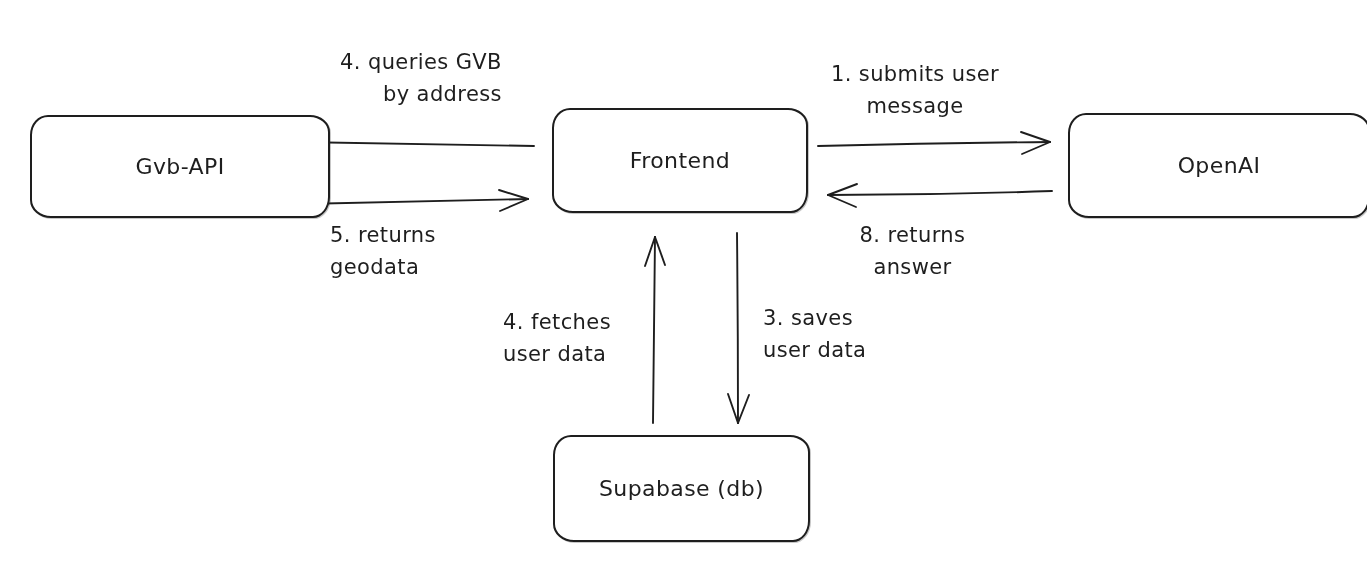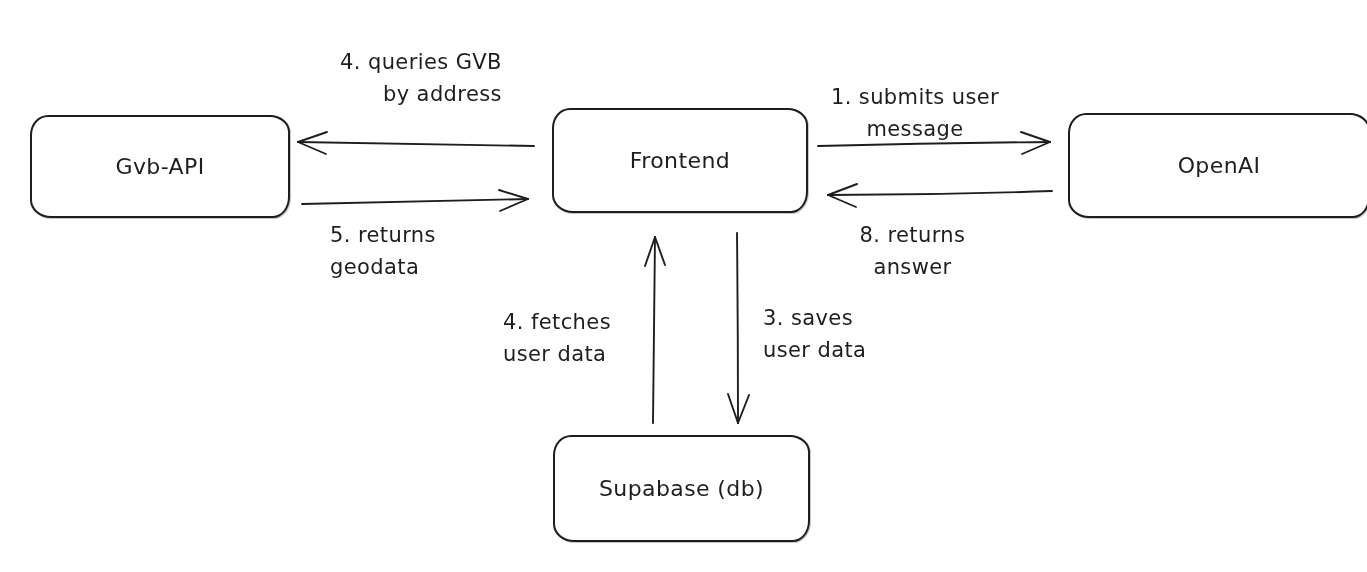--- a/index.html
+++ b/index.html
@@ -26,33 +26,33 @@
     border: 2.2px solid #1e1e1e;
     border-radius: 18px 20px 17px 21px / 20px 17px 21px 18px;
     background: #ffffff;
     display: flex;
     align-items: center;
     justify-content: center;
     font-size: 22px;
     letter-spacing: 0.4px;
     box-shadow: 1px 1px 0 0 rgba(30,30,30,0.25);
   }
-  .node-gvb      { left: 30px;   top: 115px; width: 260px; height: 103px; }
+  .node-gvb      { left: 30px;   top: 115px; width: 300px; height: 103px; }
   .node-frontend { left: 552px;  top: 108px; width: 256px; height: 105px; }
   .node-openai   { left: 1068px; top: 113px; width: 302px; height: 105px; }
   .node-supabase { left: 553px;  top: 435px; width: 257px; height: 107px; }
   .edge-label {
     position: absolute;
     font-size: 21px;
     line-height: 32px;
     letter-spacing: 0.4px;
     white-space: pre-line;
   }
   .edge-label.center { text-align: center; }
-  .lbl-1 { left: 815px; top: 58px;  width: 200px; margin-top: 23px; }
+  .lbl-1 { left: 815px; top: 58px;  width: 200px; }
   .lbl-2 { left: 845px; top: 219px; width: 135px; }
   .lbl-3 { left: 763px; top: 302px; }
   .lbl-4 { left: 340px; top: 46px; text-align: right;  }
   .lbl-5 { left: 330px; top: 219px; }
   .lbl-6 { left: 503px; top: 306px; }
   svg line, svg path {
     stroke: #1e1e1e;
     stroke-width: 1.9;
     stroke-linecap: round;
     fill: none;

